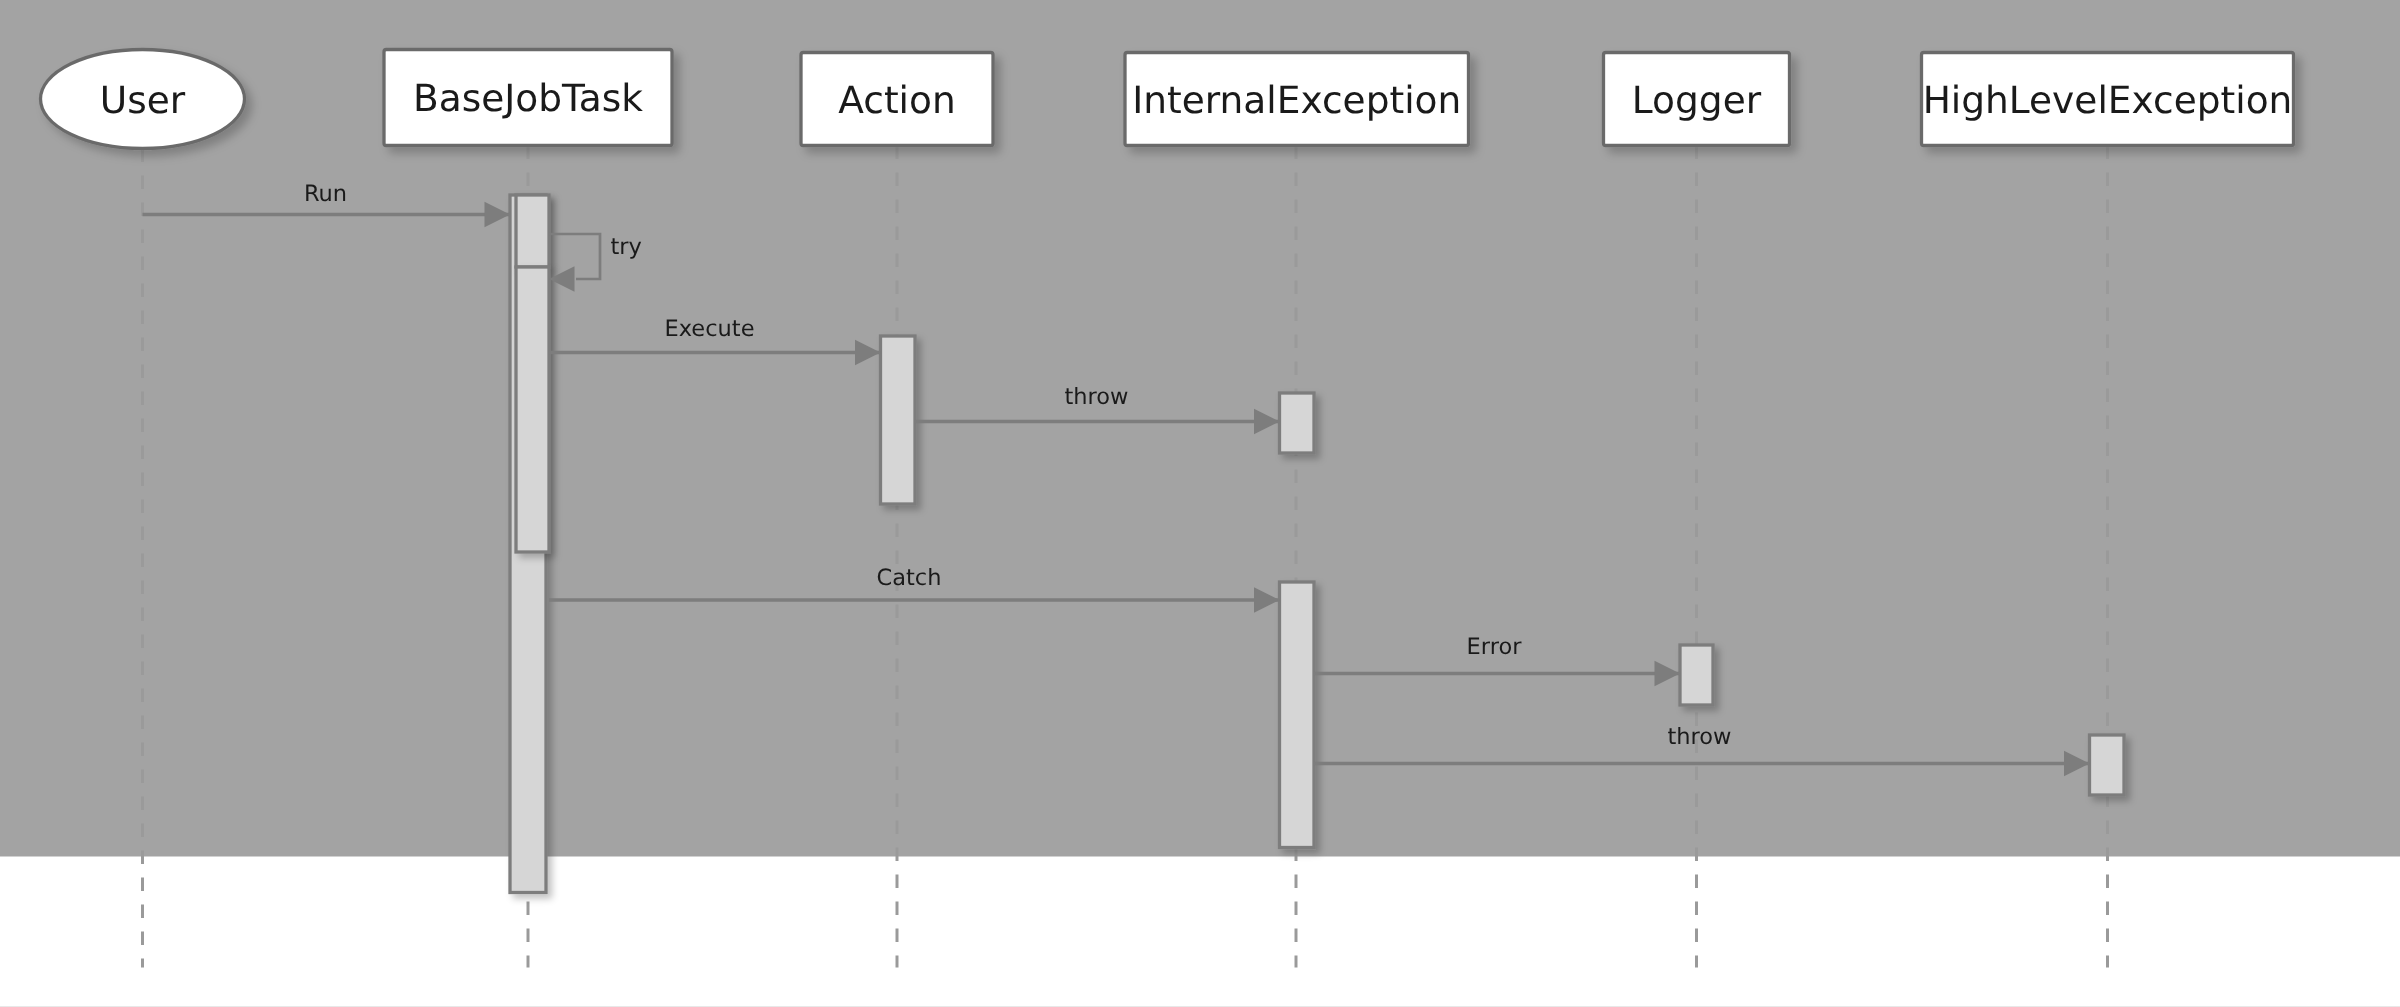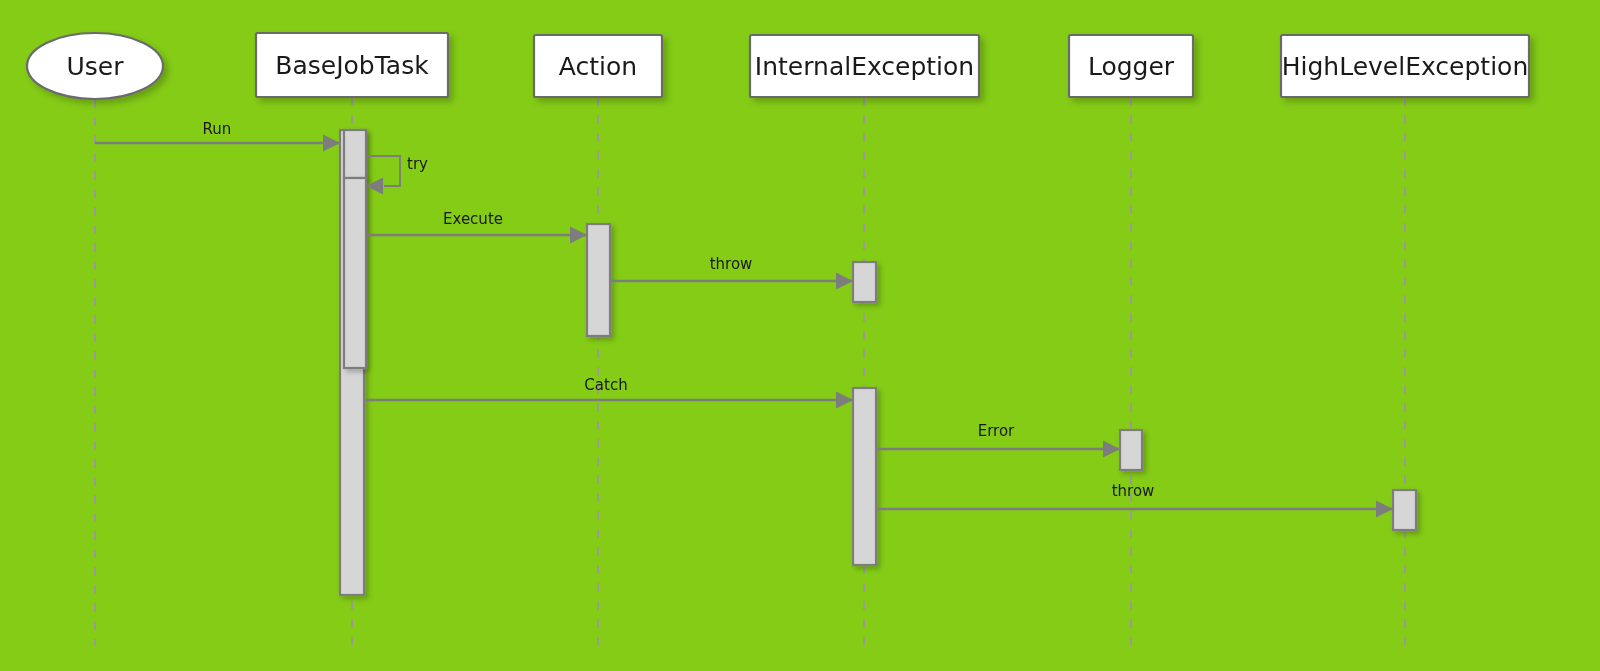--- a/index.html
+++ b/index.html
@@ -9,22 +9,22 @@
   }
   body {
     width: 1600px;
     height: 671px;
     overflow: hidden;
     font-family: "DejaVu Sans", sans-serif;
   }
   #diagram-root {
     position: relative;
     width: 1600px;
-    height: 671px;
-    background: #84cc16;
+    height: 571px;
+    background: #a3a3a3;
   }
   svg#seq-svg {
     position: absolute;
     top: 0;
     left: 0;
     width: 1600px;
     height: 671px;
     display: block;
   }
   .participant-label,

